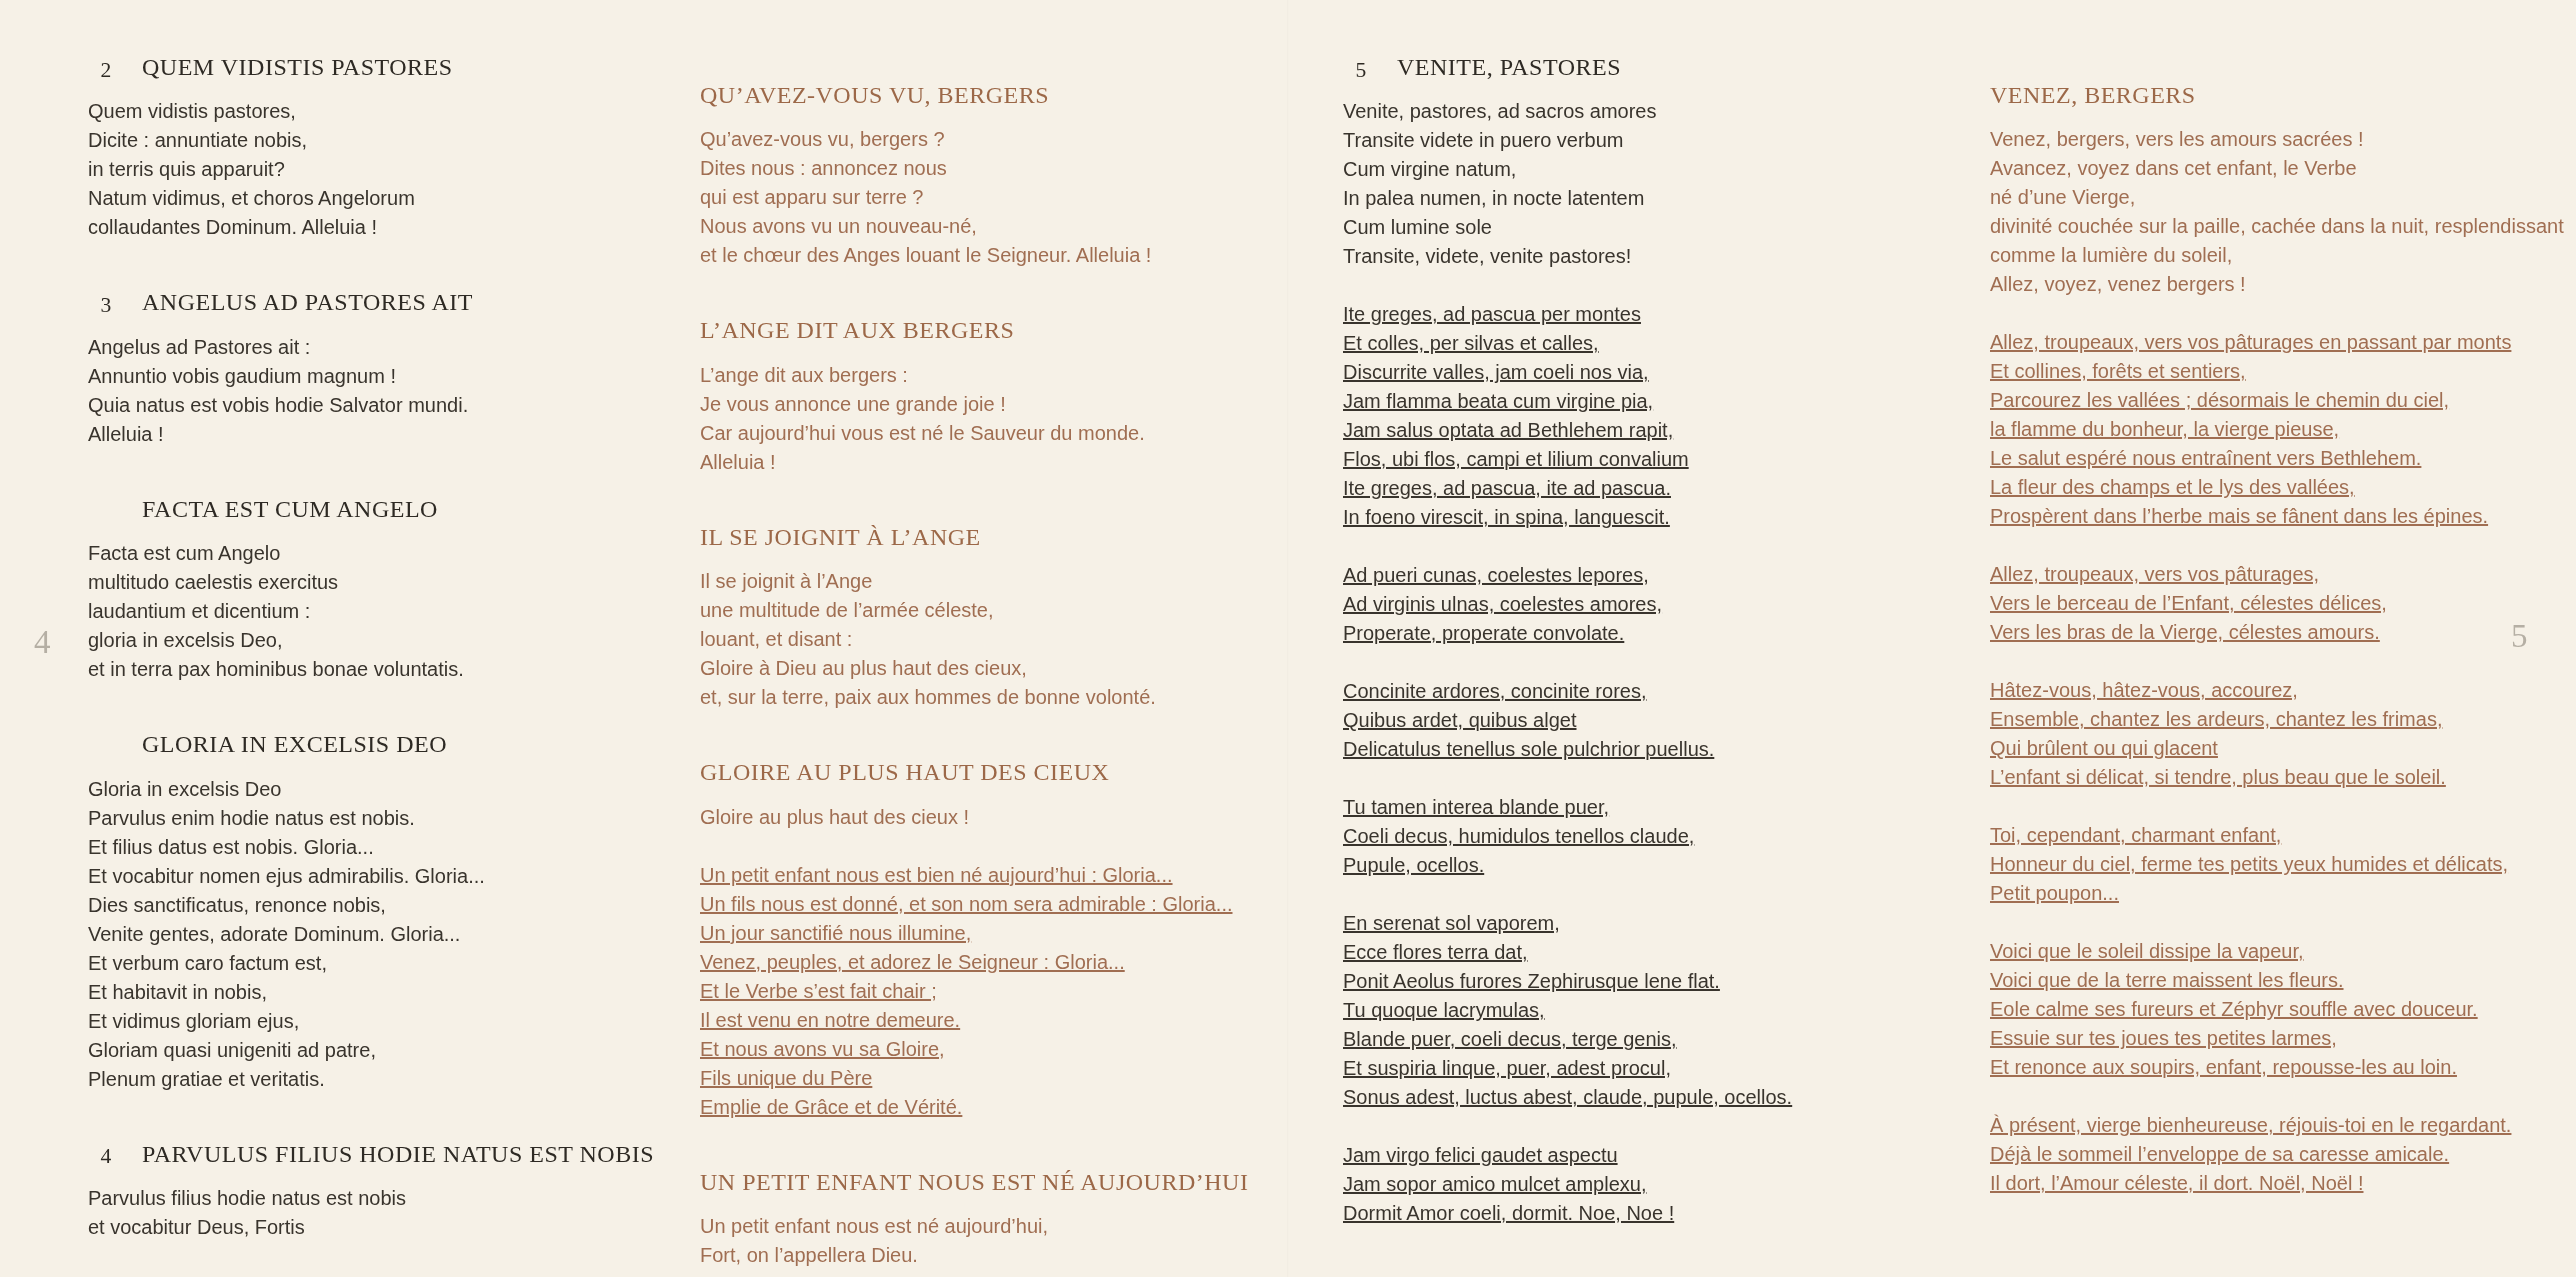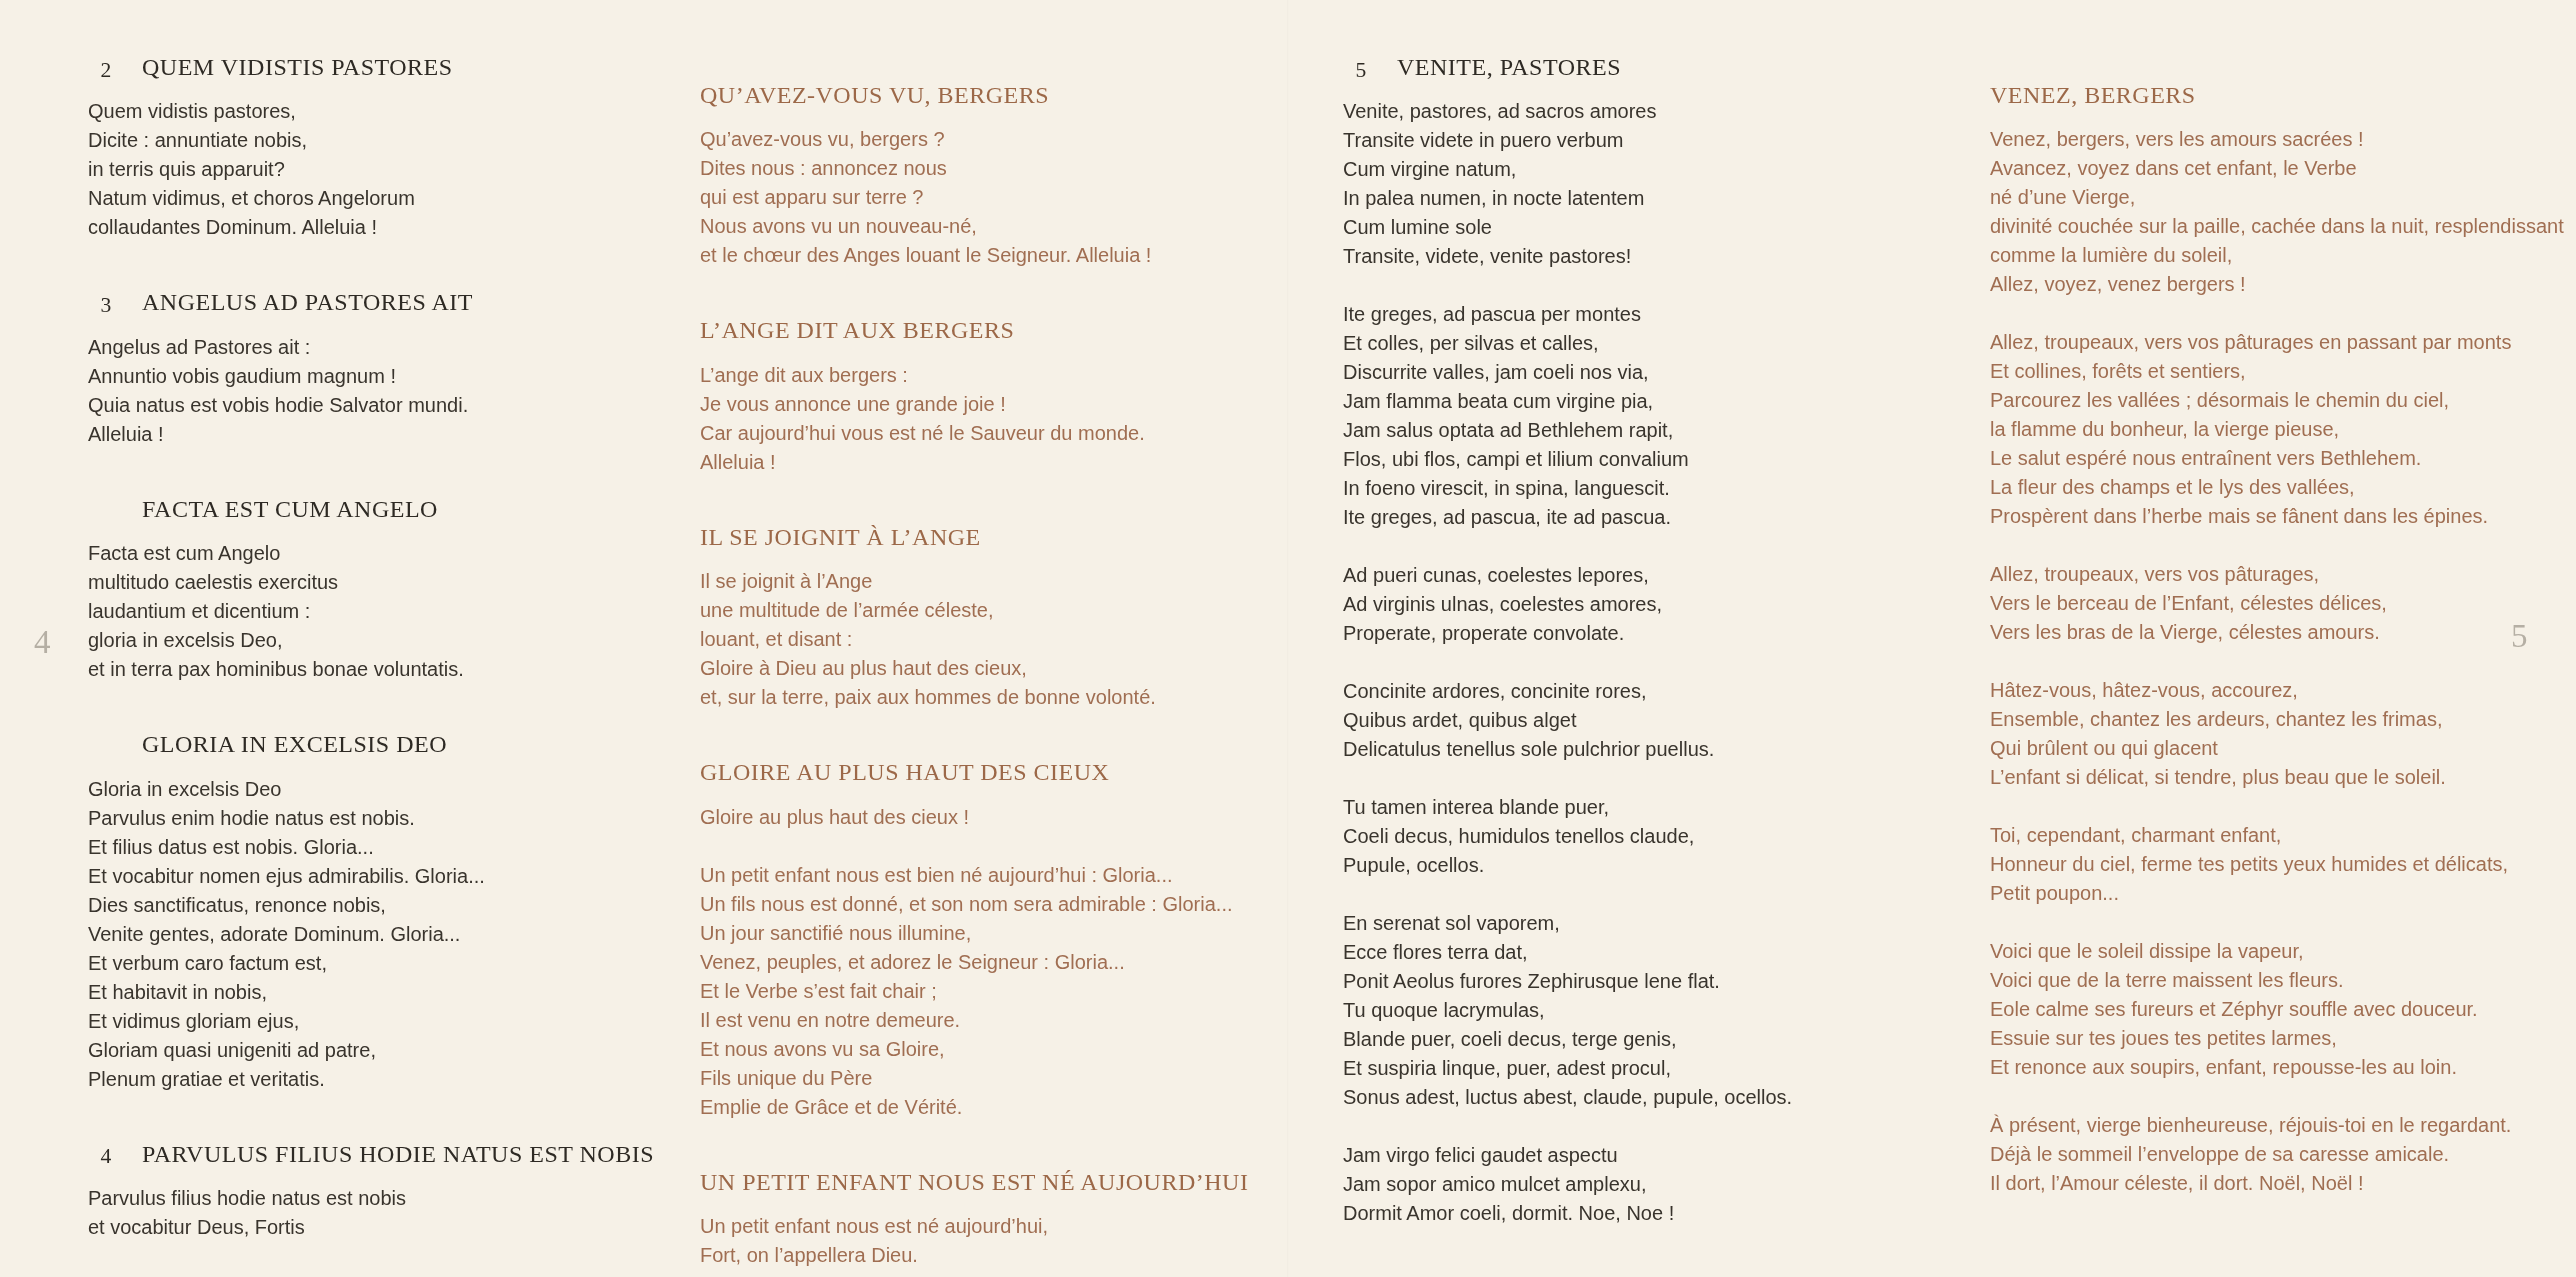--- a/index.html
+++ b/index.html
@@ -35,21 +35,21 @@
   }
   .col-latin  .piece-header { color: var(--title-latin, #2e2a24); }
   .col-french .piece-header { color: var(--title-french, #9c6848); }
   .piece-header.indented { padding-left: 54px; position: relative; }
   .track-number {
     position: absolute;
     left: 12.6px; top: 2.7px;
     font-size: 21.6px;
     letter-spacing: 0;
   }
-  .stanza + .stanza { margin-top: 29px; }
+  .stanza + .stanza { margin-top: 29px; text-decoration: underline; }
   .line {
     margin: 0;
     font-size: 20px;
     line-height: 29px;
     white-space: nowrap;
     font-weight: 400;
   }
   .page-number {
     position: absolute;
     font-family: "Liberation Serif", serif;
@@ -188,22 +188,22 @@
           <p class="line">Cum lumine sole</p>
           <p class="line">Transite, videte, venite pastores!</p>
         </div>
         <div class="stanza">
           <p class="line">Ite greges, ad pascua per montes</p>
           <p class="line">Et colles, per silvas et calles,</p>
           <p class="line">Discurrite valles, jam coeli nos via,</p>
           <p class="line">Jam flamma beata cum virgine pia,</p>
           <p class="line">Jam salus optata ad Bethlehem rapit,</p>
           <p class="line">Flos, ubi flos, campi et lilium convalium</p>
+          <p class="line">Ite greges, ad pascua, ite ad pascua.</p>
           <p class="line">In foeno virescit, in spina, languescit.</p>
-          <p class="line">Ite greges, ad pascua, ite ad pascua.</p>
         </div>
         <div class="stanza">
           <p class="line">Ad pueri cunas, coelestes lepores,</p>
           <p class="line">Ad virginis ulnas, coelestes amores,</p>
           <p class="line">Properate, properate convolate.</p>
         </div>
         <div class="stanza">
           <p class="line">Concinite ardores, concinite rores,</p>
           <p class="line">Quibus ardet, quibus alget</p>
           <p class="line">Delicatulus tenellus sole pulchrior puellus.</p>

